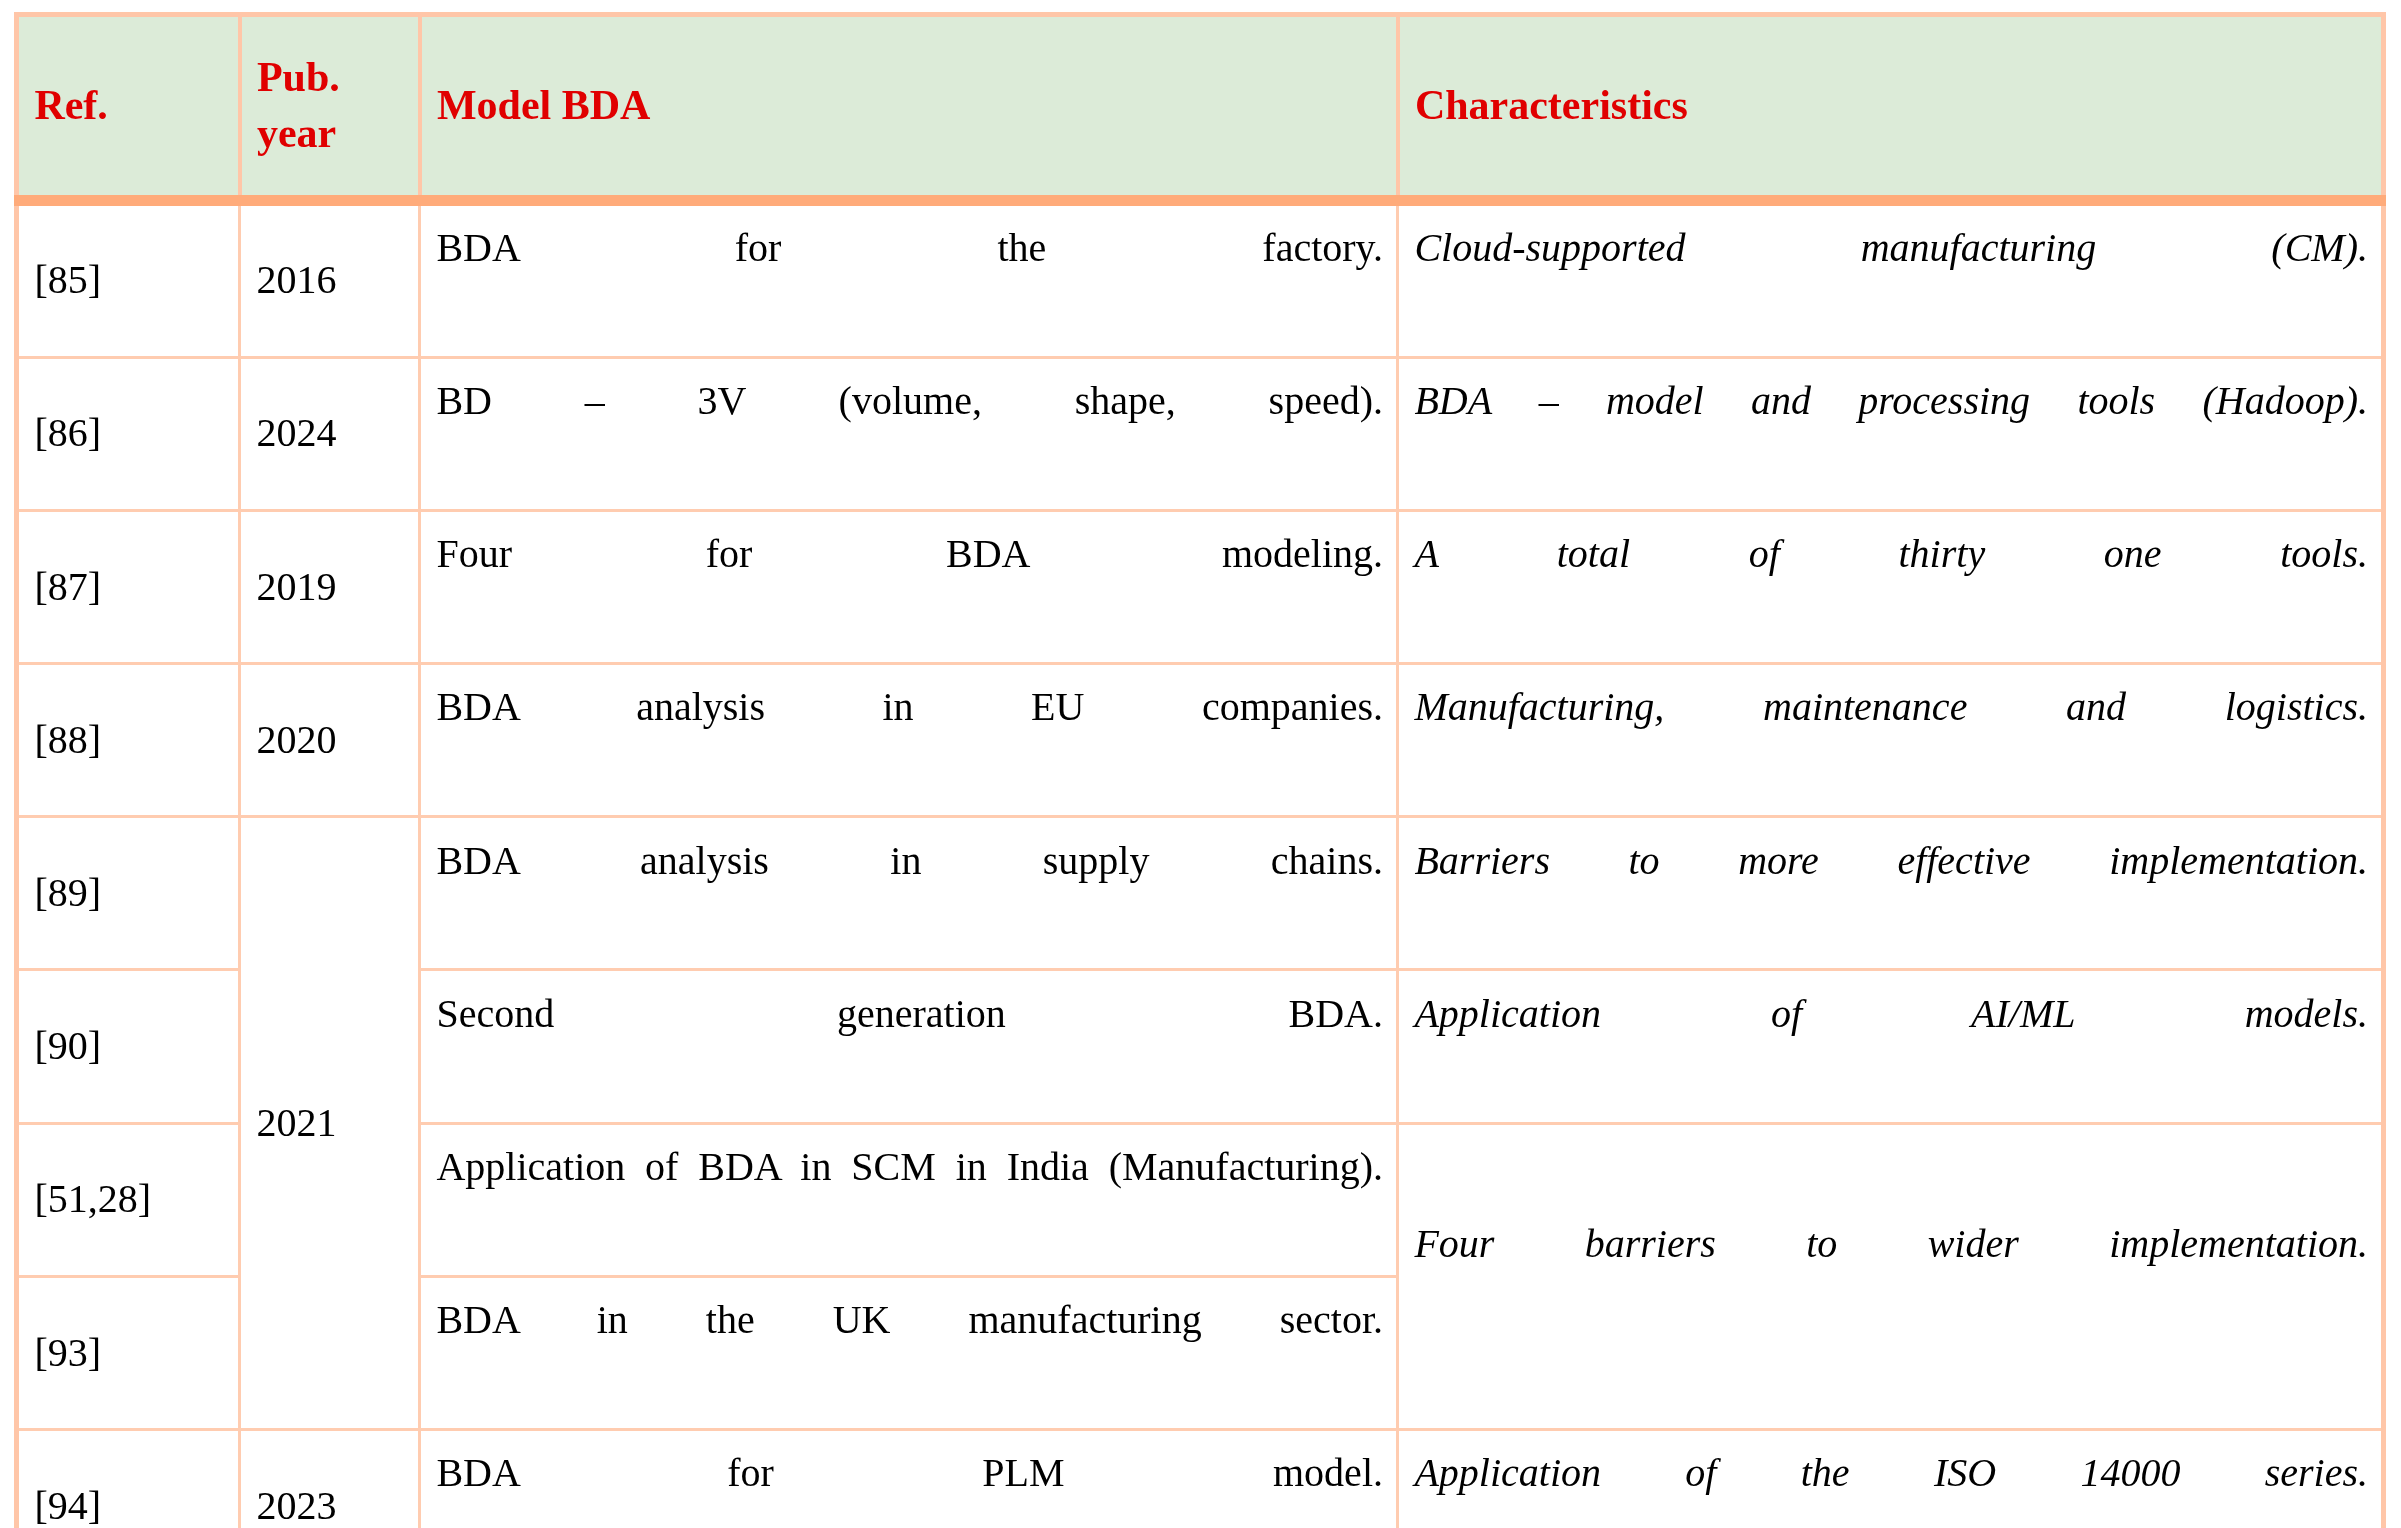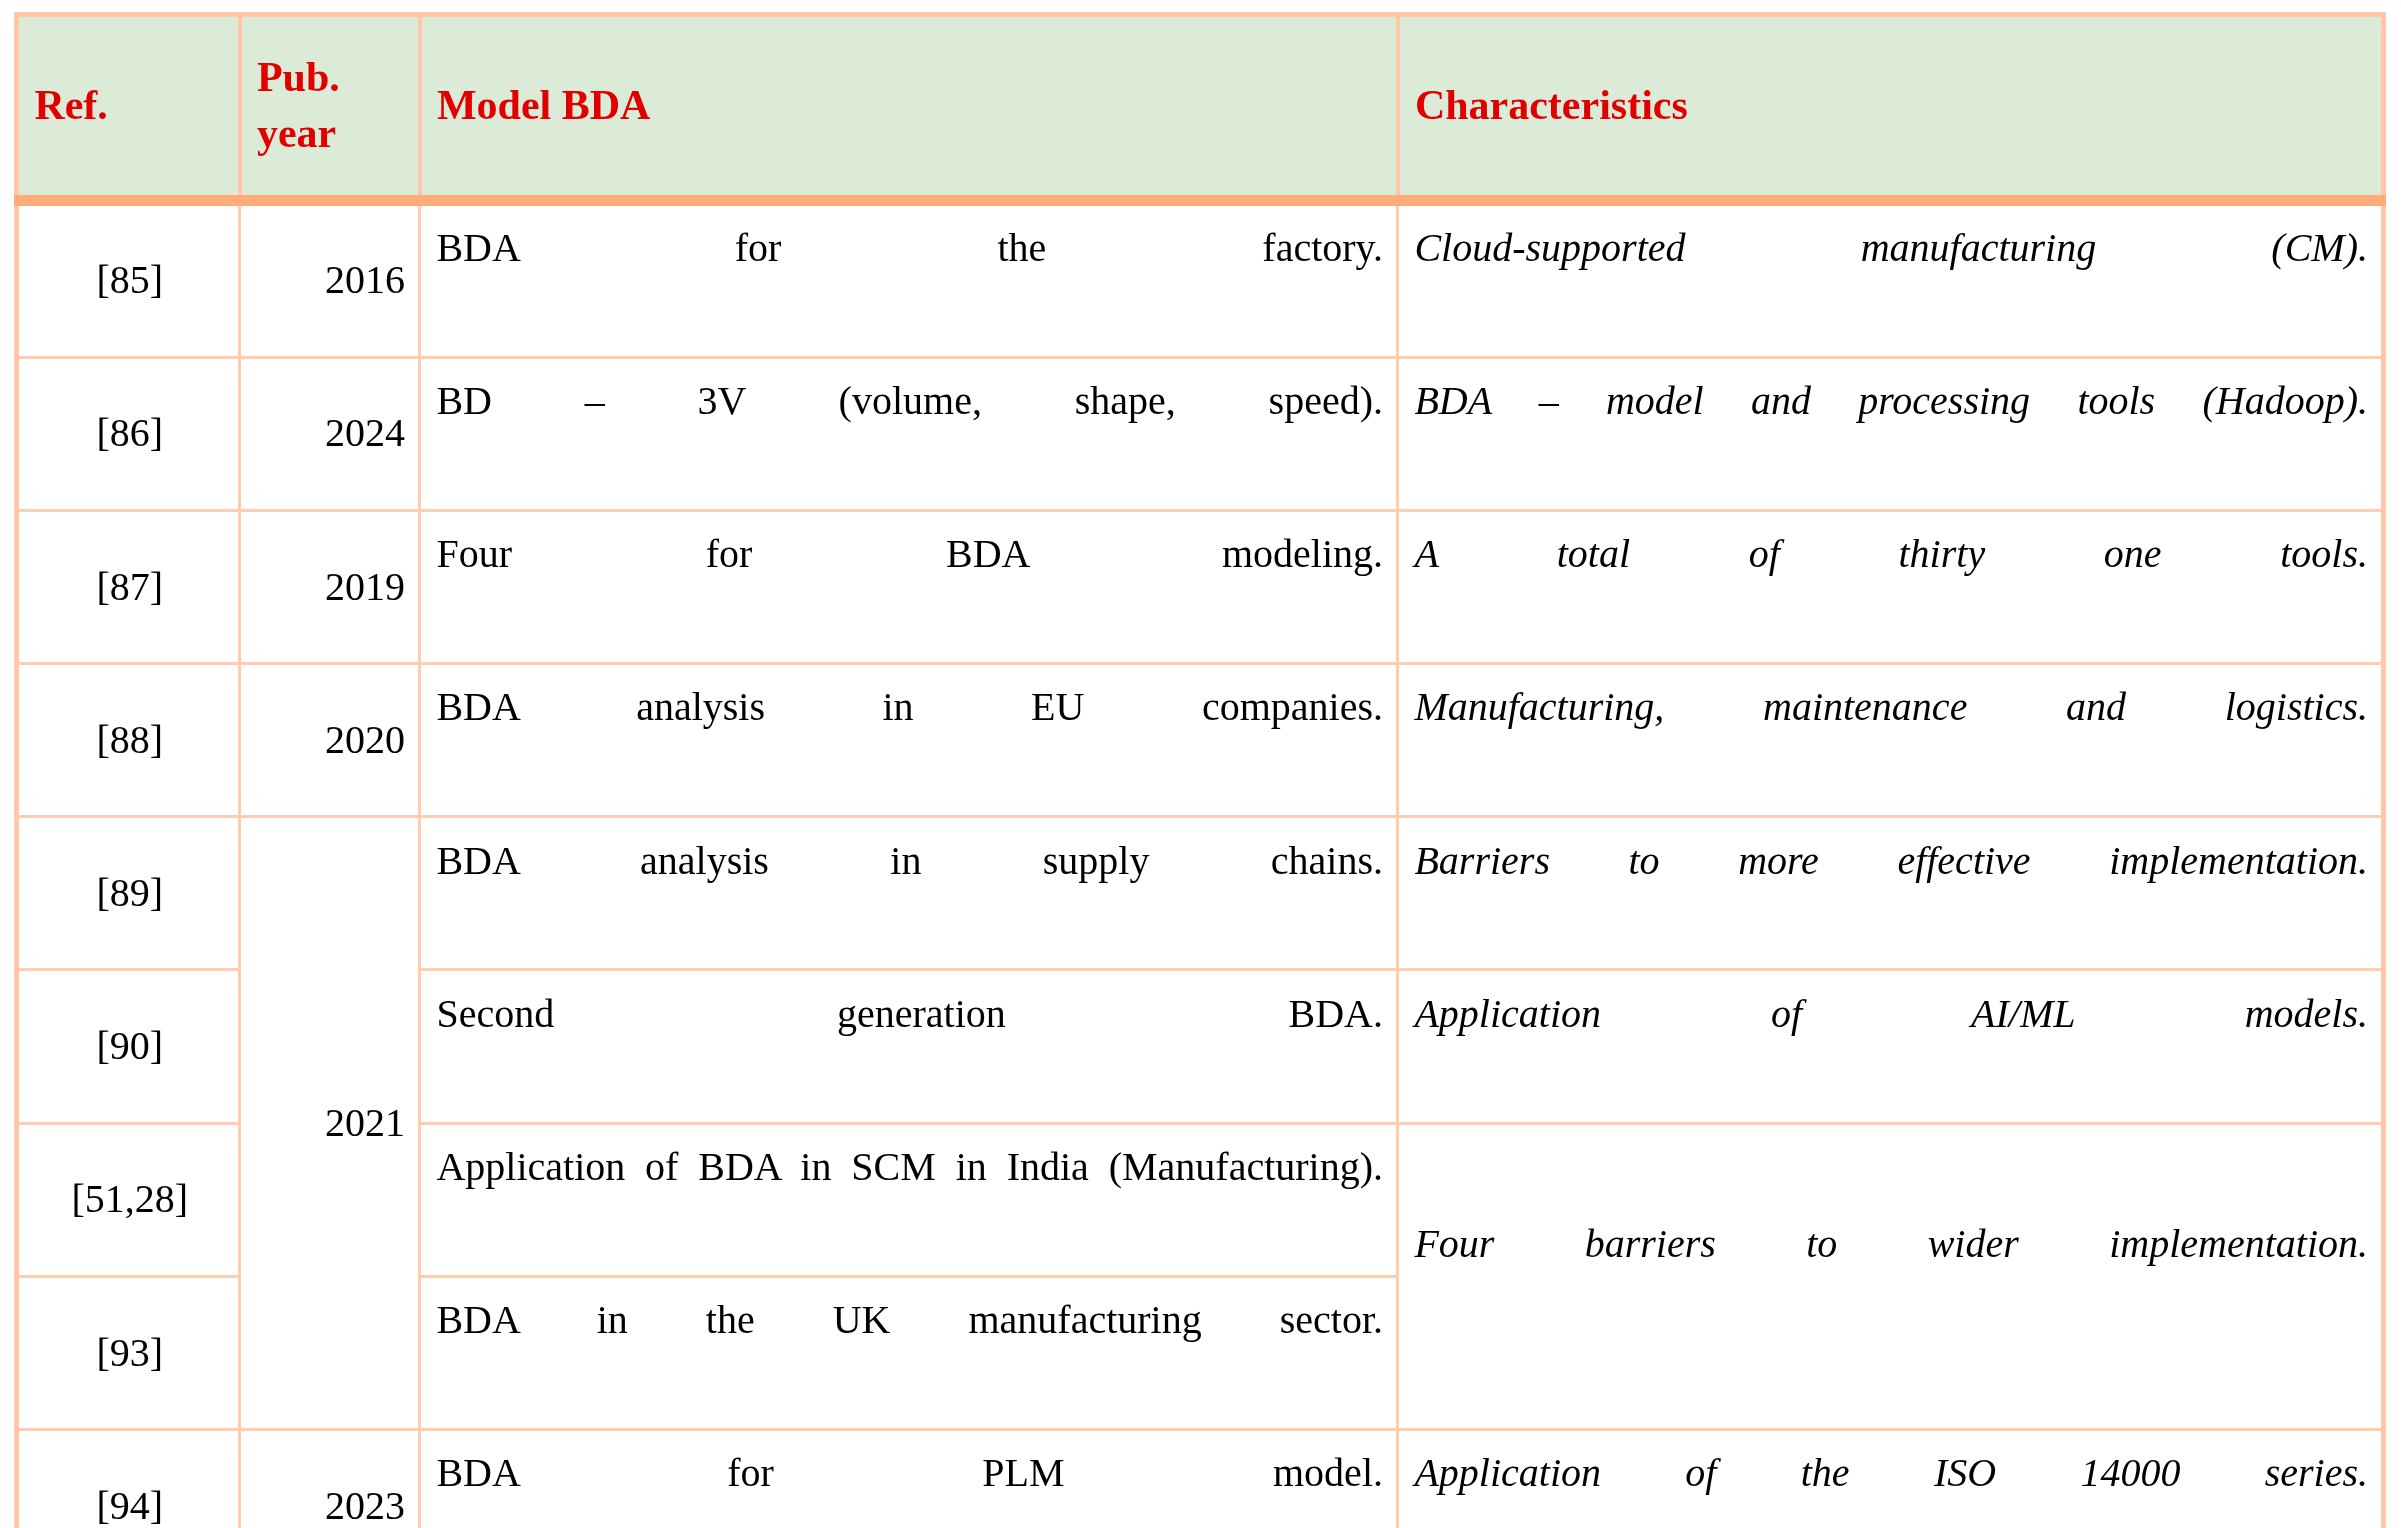--- a/index.html
+++ b/index.html
@@ -61,23 +61,23 @@
     color: #000000;
     vertical-align: middle;
     padding: 10.3px 13px 10.3px 15.4px;
     box-sizing: border-box;
     border-left: 3.8px solid #ffccb0;
     border-right: 3.8px solid #ffccb0;
     border-top: 3.8px solid #ffccb0;
     border-bottom: 3.8px solid #ffccb0;
     background: #ffffff;
   }
-  tbody td.td-ref  { border-left: 5.8px solid #ffc6a8; text-align: center; }
+  tbody td.td-ref  { border-left: 5.8px solid #ffc6a8; text-align: left; }
   tbody td.td-char { border-right: 5.8px solid #ffc6a8; text-align: justify; text-justify: inter-word; font-style: italic; }
-  tbody td.td-year { text-align: right; }
+  tbody td.td-year { text-align: left; }
   tbody td.td-model { text-align: justify; text-justify: inter-word; }
   tbody tr:last-child td { border-bottom: 7px solid #ffc6a8; }
 
   
   .just { display: block; }
   .just::after {
     content: "";
     display: inline-block;
     width: 100%;
     height: 0;

